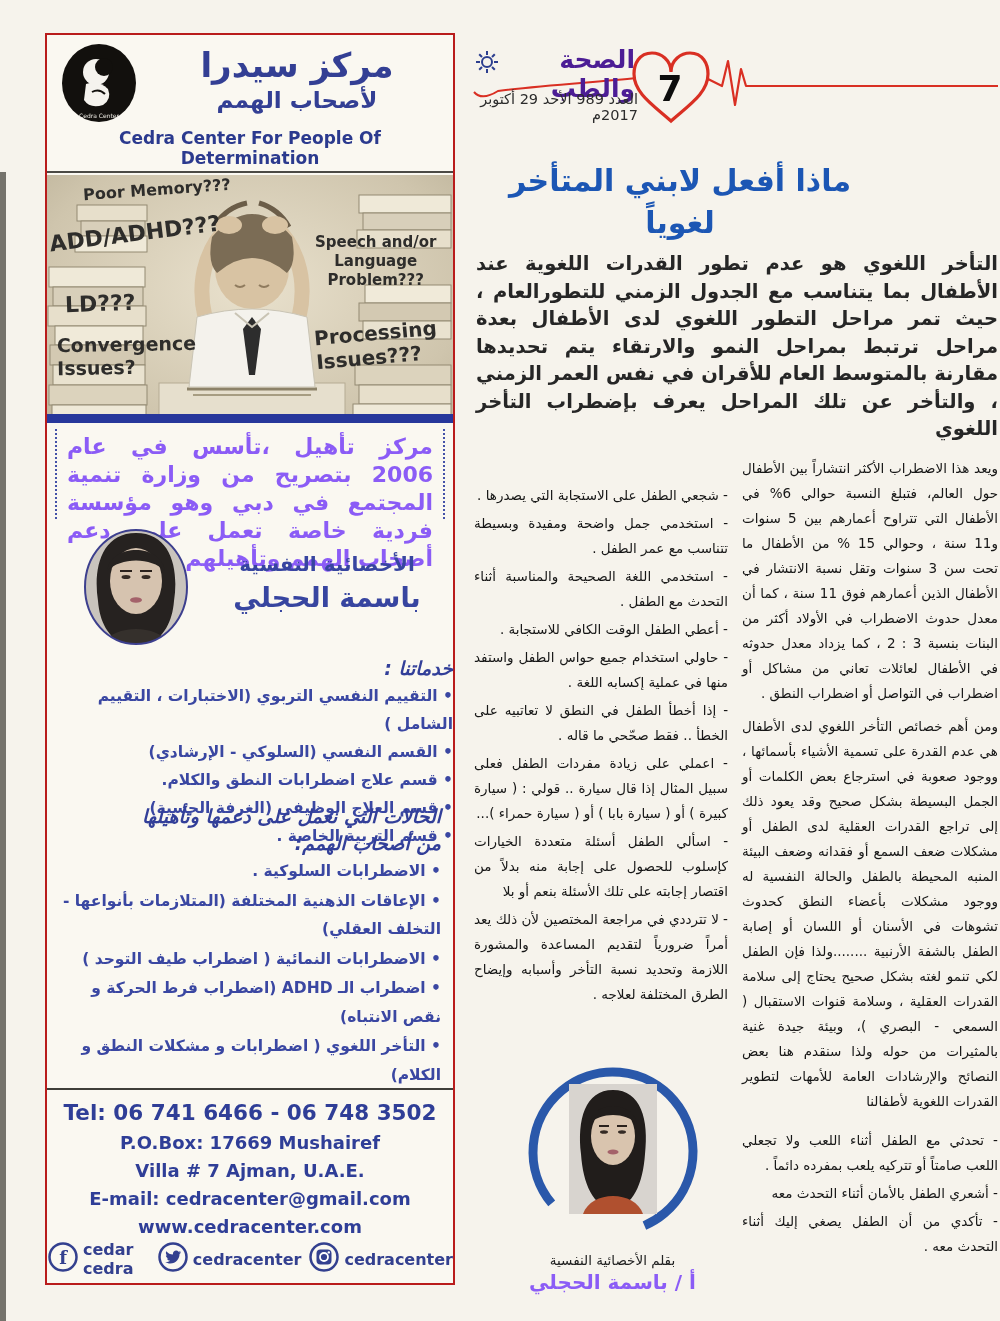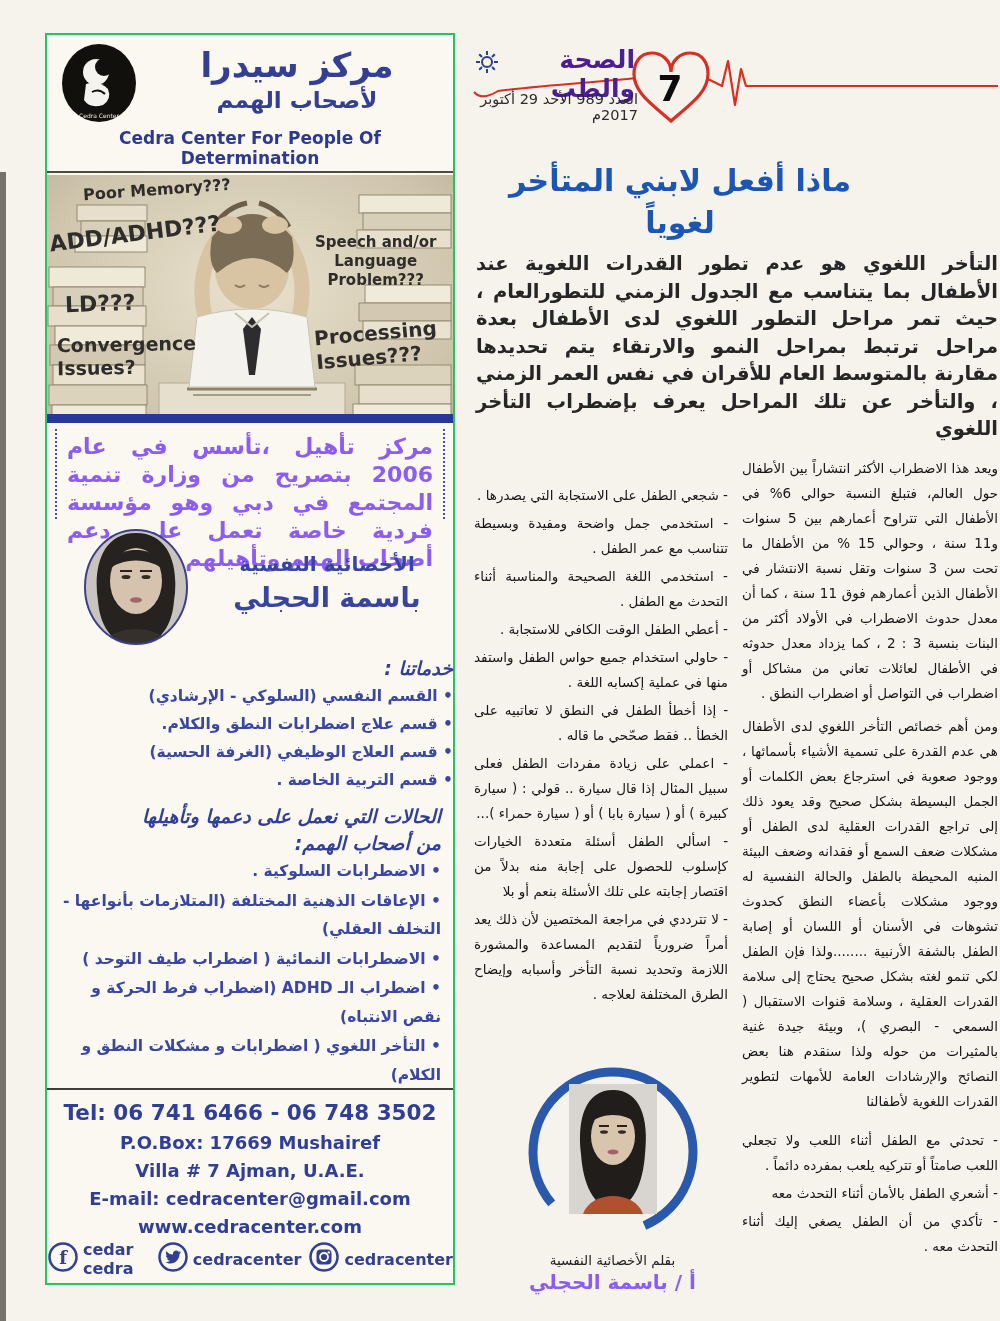--- a/index.html
+++ b/index.html
@@ -9,21 +9,21 @@
     background:#f6f3ec; overflow:hidden;
     font-family:"DejaVu Sans", sans-serif;
   }
   .abs { position:absolute; }
 
   
   .scan-edge { left:0; top:172px; width:6px; height:1149px; background:#55524c; opacity:.8; }
 
   
   .ad { left:45px; top:33px; width:410px; height:1252px;
-        border:2px solid #22c55e; background:#faf8f1; }
+        border:2px solid #b91c1c; background:#faf8f1; }
   .ad-header { position:absolute; top:0; left:0; right:0; height:138px;
         border-bottom:2px solid #4b4a45; }
   .ad-logo { position:absolute; left:12px; top:7px; }
   .ad-titles { position:absolute; left:100px; right:6px; top:10px; text-align:center; direction:rtl; }
   .ad-title-1 { font-size:34px; font-weight:bold; color:#333f94; line-height:40px; }
   .ad-title-2 { font-size:23px; font-weight:bold; color:#333f94; line-height:30px; }
   .ad-title-en { position:absolute; bottom:3px; left:0; right:0; text-align:center;
         font-size:17px; font-weight:bold; color:#2b3a8e; }
 
   .ad-image { position:absolute; top:140px; left:0; width:406px; height:248px;
@@ -207,20 +207,21 @@
         </svg>
       </div>
       <div class="psych-names">
         <div class="psych-title">الأخصائية النفسية</div>
         <div class="psych-name">باسمة الحجلي</div>
       </div>
     </div>
 
     <div class="ad-services">
       <div class="svc-heading">خدماتنا :</div>
+      <div class="svc-item">التقييم النفسي التربوي (الاختبارات ، التقييم الشامل )</div>
       <div class="svc-item">القسم النفسي (السلوكي - الإرشادي)</div>
       <div class="svc-item">قسم علاج اضطرابات النطق والكلام.</div>
       <div class="svc-item">قسم العلاج الوظيفي (الغرفة الحسية)</div>
       <div class="svc-item">قسم التربية الخاصة .</div>
     </div>
 
     <div class="ad-cases">
       <div class="cases-heading">الحالات التي نعمل على دعمها وتأهيلها</div>
       <div class="cases-heading">من أصحاب الهمم:</div>
       <div class="case-item">الاضطرابات السلوكية .</div>

